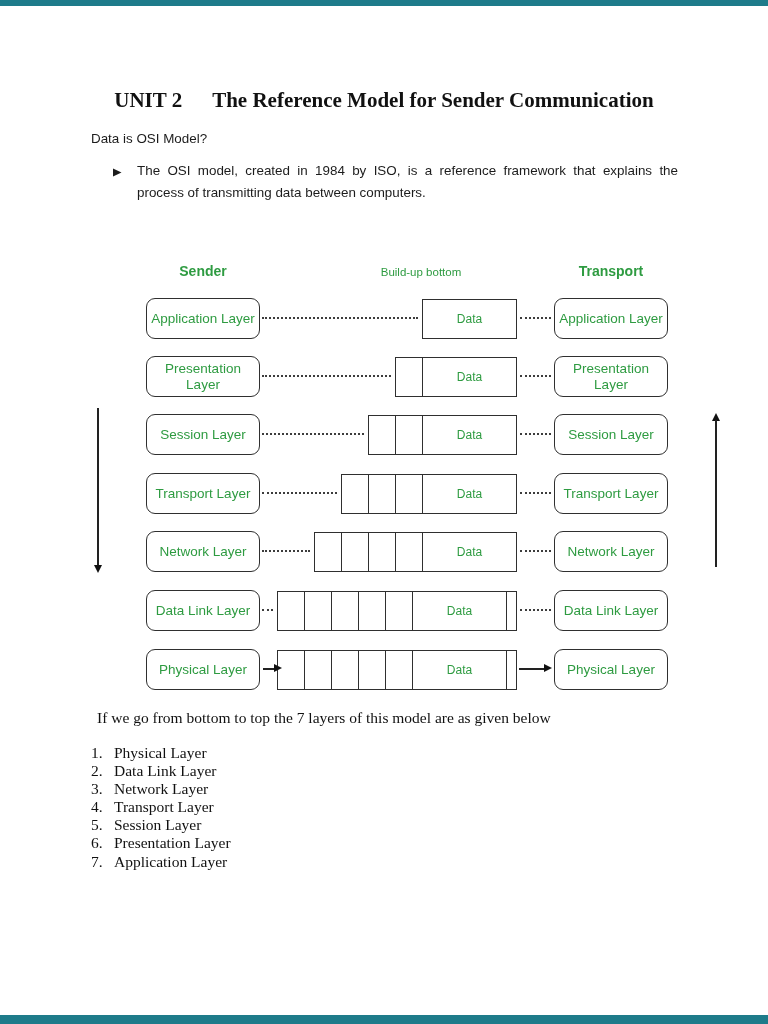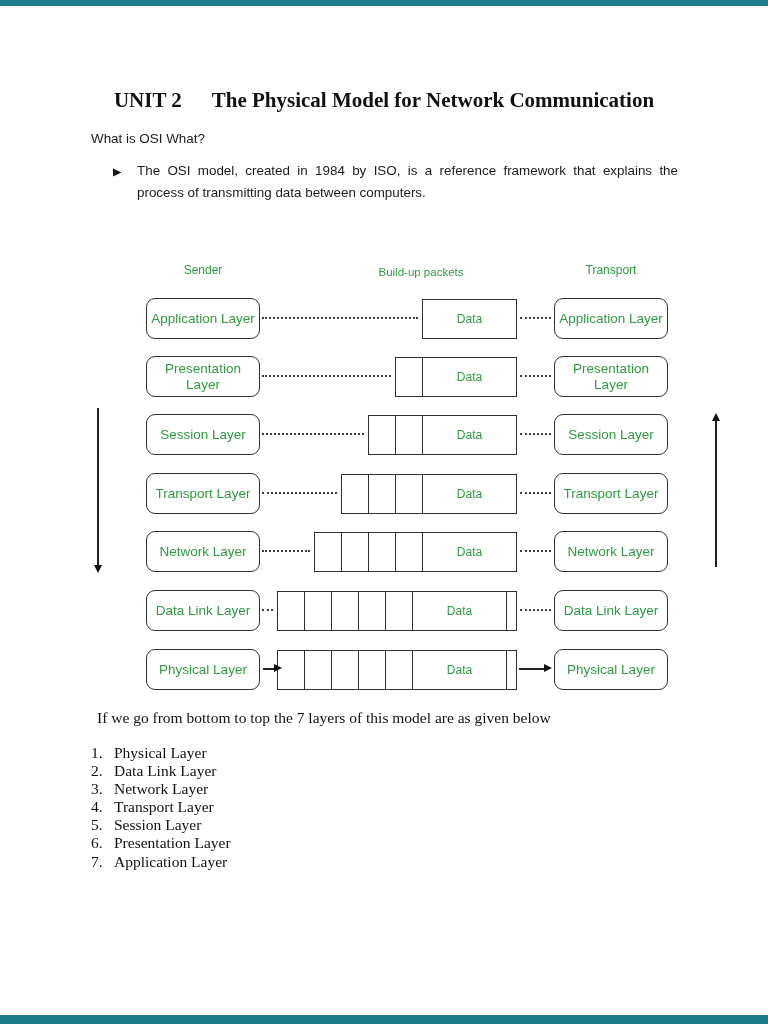--- a/index.html
+++ b/index.html
@@ -11,21 +11,21 @@
   #title{top:88px;left:0;width:768px;display:flex;justify-content:center;align-items:baseline;gap:30px;
          font-family:"Liberation Serif",serif;font-weight:bold;font-size:21px;color:#111;}
   
   #question{top:131px;left:91px;font-size:13.4px;}
   #bullets{top:160px;left:112px;width:566px;}
   .bullet{display:flex;margin-bottom:1px;}
   .bullet-marker{width:25px;flex:0 0 25px;padding-top:4px;}
   .bullet-text{flex:1;text-align:justify;font-size:13.4px;line-height:21.5px;}
   
   .dgreen{color:#2e9b41;}
-  .dg-head{font-size:12px;text-align:center;}
+  .dg-head{font-size:14px;text-align:center;font-weight:bold;}
   .dg-head-small{font-size:11.5px;text-align:center;}
   .layerbox{width:114px;height:41px;border:1.6px solid #2f2f2f;border-radius:9px;background:#fff;
             box-sizing:border-box;display:flex;align-items:center;justify-content:center;text-align:center;
             font-size:13.5px;line-height:1.12;padding:0 3px;}
   .packet{height:40px;border:1.5px solid #2f2f2f;background:#fff;box-sizing:border-box;display:flex;}
   .pcell{width:27px;flex:0 0 27px;border-right:1.4px solid #2f2f2f;box-sizing:border-box;}
   .pdata{flex:1;display:flex;align-items:center;justify-content:center;font-size:12px;}
   .ptrailer{width:10px;flex:0 0 10px;border-left:1.4px solid #2f2f2f;box-sizing:border-box;}
   .dots{height:0;border-top:2.6px dotted #3d3d3d;}
   .hline{height:1.6px;background:#222;}
@@ -41,37 +41,37 @@
 </style>
 </head>
 <body>
 
 <div id="page">
   <div class="abs edgebar" style="top:0;height:6px;"></div>
   <div class="abs edgebar" style="bottom:0;height:9px;"></div>
 
   <div class="abs" id="title">
     <span>UNIT 2</span>
-    <span>The Physical Model for Network Communication</span>
+    <span>The Reference Model for Sender Communication</span>
   </div>
 
-  <div class="abs" id="question">What is OSI What?</div>
+  <div class="abs" id="question">Data is OSI Model?</div>
 
   <div class="abs" id="bullets">
       <div class="bullet">
         <span class="bullet-marker"><svg width="11" height="11" viewBox="0 0 11 11">
             <path d="M1 1.5 L9.5 5.5 L1 9.5 Z" fill="#1c1c1c"></path>
           </svg></span>
         <span class="bullet-text">The OSI model, created in 1984 by ISO, is a reference framework that explains the process of transmitting data between computers.</span>
       </div>
     </div>
 
   <div class="abs" id="diagram" style="top:0;left:0;width:768px;height:1024px;">
     <div class="abs dg-head dgreen" style="top:263px;left:146px;width:114px;">Sender</div>
-    <div class="abs dg-head-small dgreen" style="top:266px;left:366px;width:110px;">Build-up packets</div>
+    <div class="abs dg-head-small dgreen" style="top:266px;left:366px;width:110px;">Build-up bottom</div>
     <div class="abs dg-head dgreen" style="top:263px;left:554px;width:114px;">Transport</div>
 
     <div id="diagram-rows">
         <div class="abs layerbox dgreen" style="top:298px;left:146px;">
           <span>Application Layer</span>
         </div>
         <div class="abs layerbox dgreen" style="top:298px;left:554px;">
           <span>Application Layer</span>
         </div>
         <div class="abs packet" style="top:298.5px;left:422px;width:95px;">

